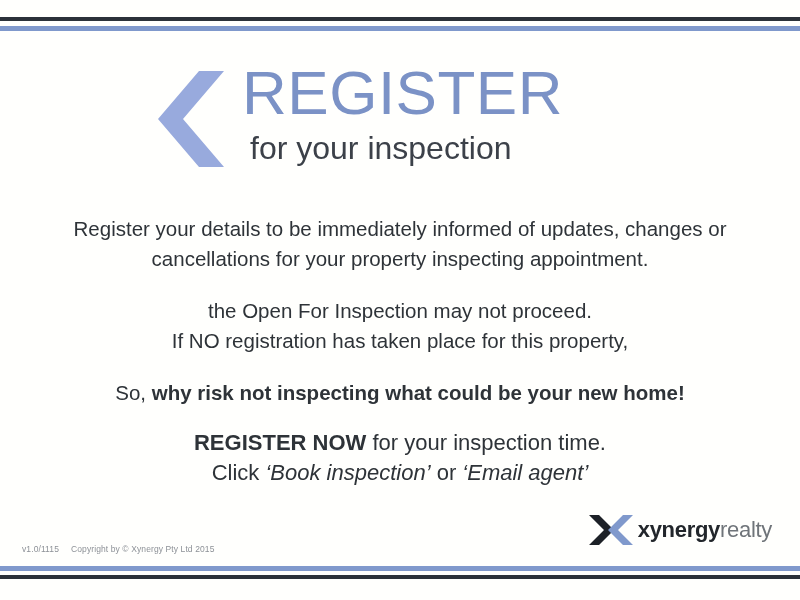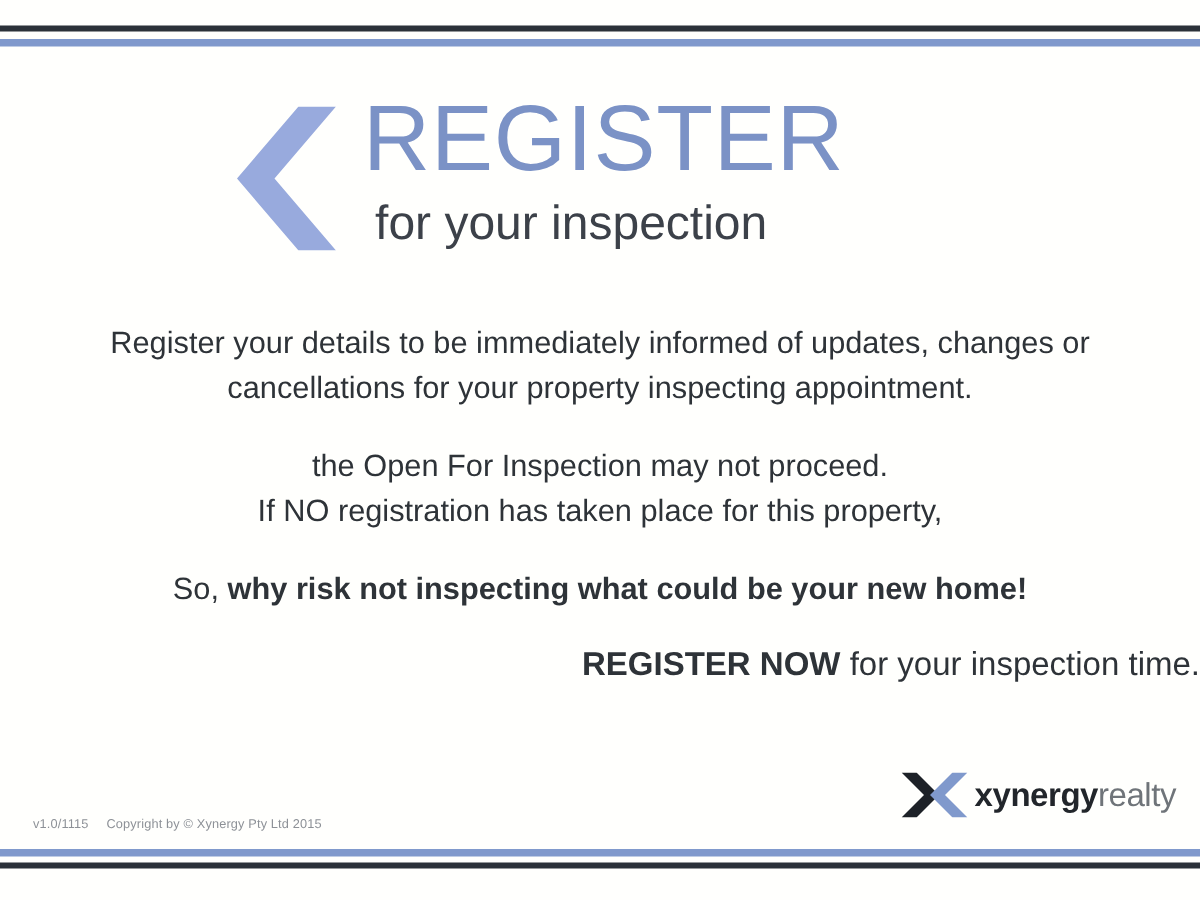--- a/index.html
+++ b/index.html
@@ -100,35 +100,35 @@
   }
   .para { margin: 0; }
   .para + .para { margin-top: 22px; }
   .para .ln { display: block; }
 
   .cta {
     position: absolute;
     top: 428px;
     left: 0;
     width: 800px;
-    text-align: right;
+    text-align: center;
     color: #2e3338;
     font-size: 22px;
     line-height: 30px;
   }
   .cta .ln { display: block; }
 
   b.strong { font-weight: 700; }
   i.ital   { font-style: italic; font-weight: 400; }
 
   
   .logo {
     position: absolute;
     top: 515px;
-    right: 16px;
+    right: 28px;
     display: flex;
     align-items: center;
   }
   .logo-mark {
     width: 44px;
     height: 30px;
     margin-right: 5px;
     flex: none;
   }
   .logo-word {
@@ -183,20 +183,21 @@
       <span class="ln">the Open For Inspection may not proceed.</span>
       <span class="ln">If NO registration has taken place for this property,</span>
     </p>
     <p class="para">
       <span class="ln"><span>So, </span><b class="strong">why risk not inspecting what could be your new home!</b></span>
     </p>
   </div>
 
   <div class="cta">
     <span class="ln"><b class="strong">REGISTER NOW</b><span> for your inspection time.</span></span>
+    <span class="ln"><span>Click </span><i class="ital">‘Book inspection’</i><span> or </span><i class="ital">‘Email agent’</i></span>
   </div>
 
   <div class="logo">
     <span class="logo-mark">
       <svg viewBox="0 0 44 30" width="44" height="30" aria-hidden="true">
         <polygon points="0,0 10,0 25,15 10,30 0,30 15,15" fill="#1d2127"></polygon>
         <polygon points="44,0 34,0 19,15 34,30 44,30 29,15" fill="#8099cc"></polygon>
       </svg>
     </span>
     <span class="logo-word"><span class="w1">xynergy</span><span class="w2">realty</span></span>

